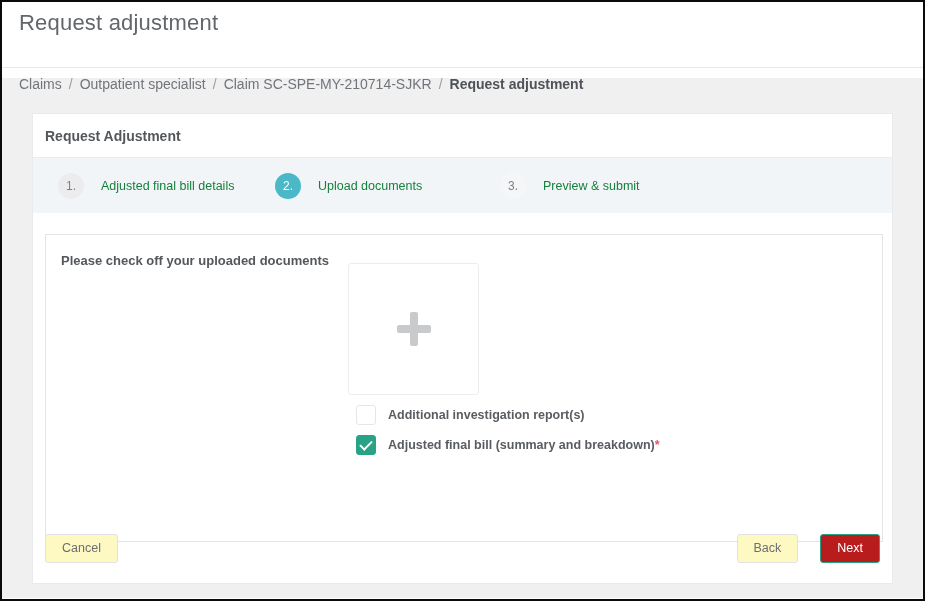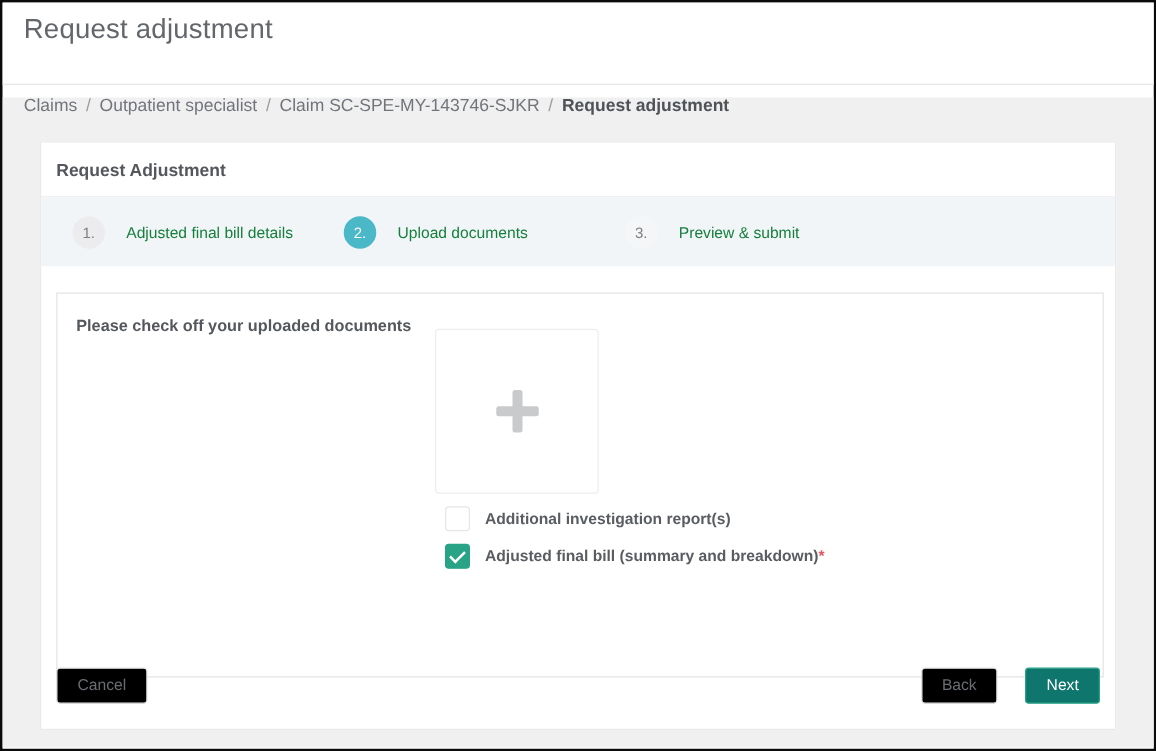--- a/index.html
+++ b/index.html
@@ -172,42 +172,42 @@
   }
   .btn {
     font-family: "Liberation Sans", sans-serif;
     font-size: 12.5px;
     border-radius: 3px;
     padding: 7px 16px;
     cursor: pointer;
     line-height: 1;
   }
   .btn-outline {
-    background: #000000;
+    background: #fef9c3;
     border: 1px solid #e2e2e2;
     color: #6a6e72;
   }
   .btn-primary {
-    background: #0f766e;
+    background: #b91c1c;
     border: 1px solid #29a386;
     color: #ffffff;
   }
   .footer-right { display: flex; gap: 22px; }
 </style>
 </head>
 <body>
 
 <div class="page-header">
   <div class="page-title">Request adjustment</div>
   <div class="breadcrumb">
     <span class="crumb">Claims</span>
     <span class="sep">/</span>
     <span class="crumb">Outpatient specialist</span>
     <span class="sep">/</span>
-    <span class="crumb">Claim SC-SPE-MY-143746-SJKR</span>
+    <span class="crumb">Claim SC-SPE-MY-210714-SJKR</span>
     <span class="sep">/</span>
     <span class="crumb crumb-last">Request adjustment</span>
   </div>
 </div>
 
 <div class="content-area">
   <div class="card">
 
     <div class="card-header">
       <div class="card-title">Request Adjustment</div>

